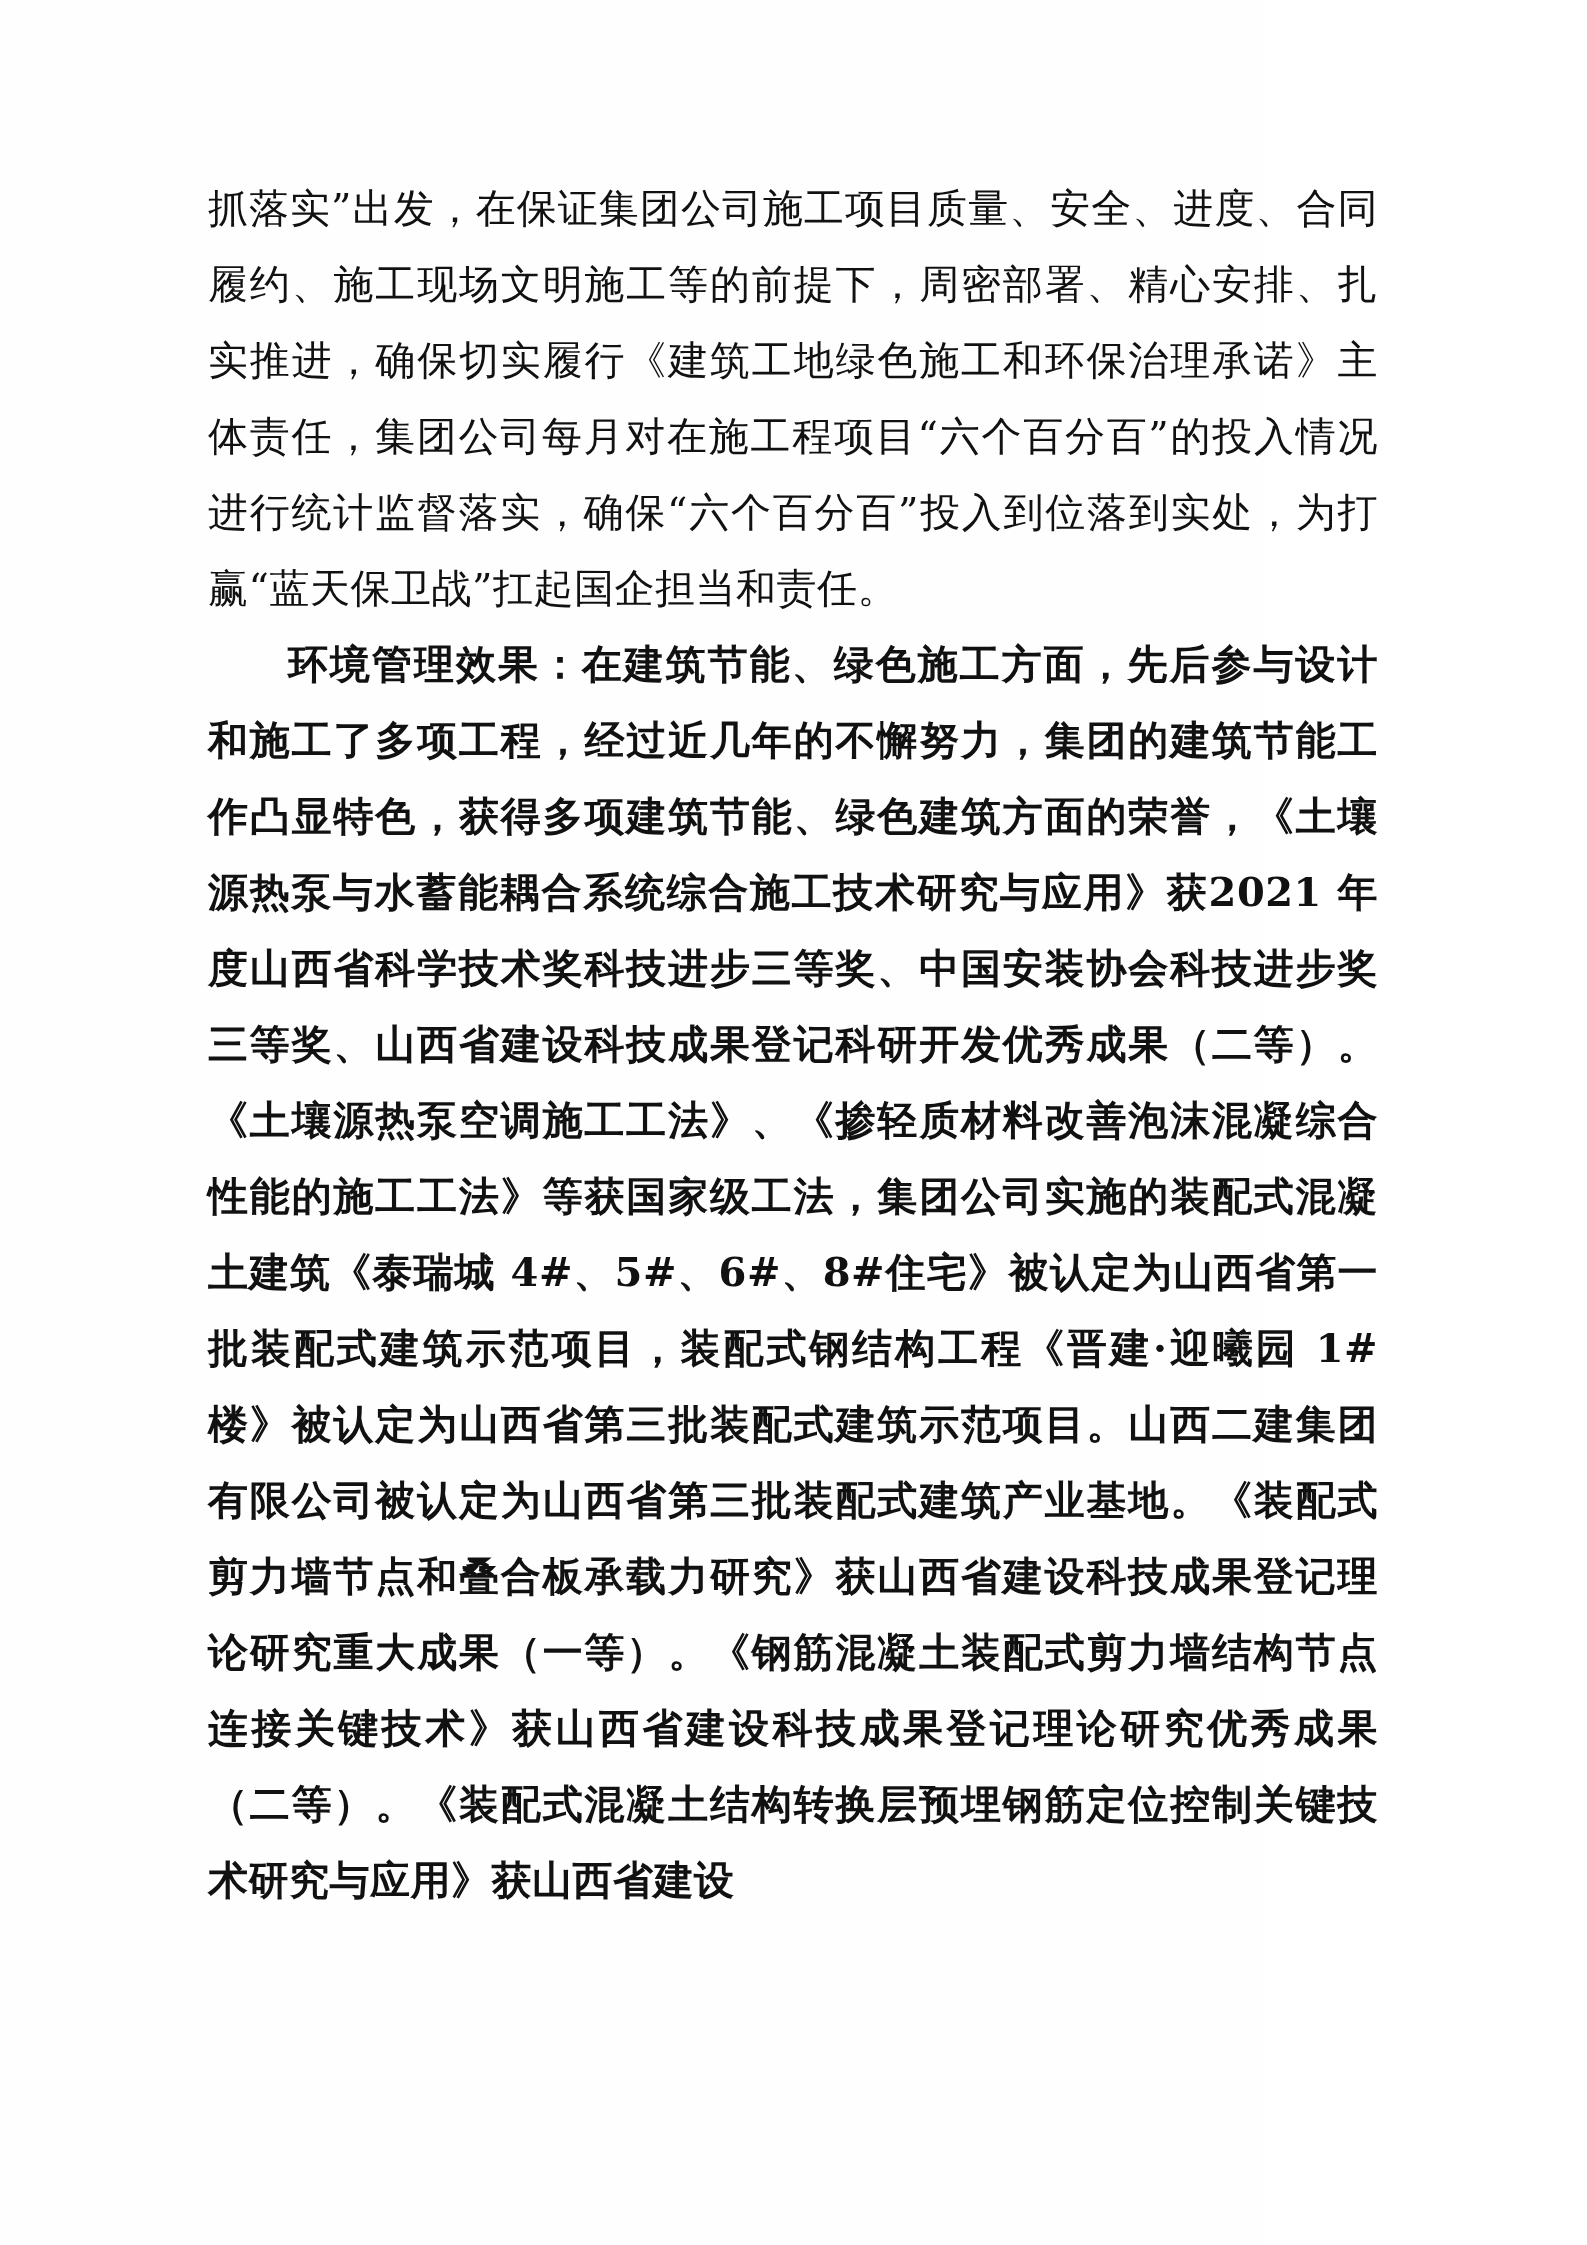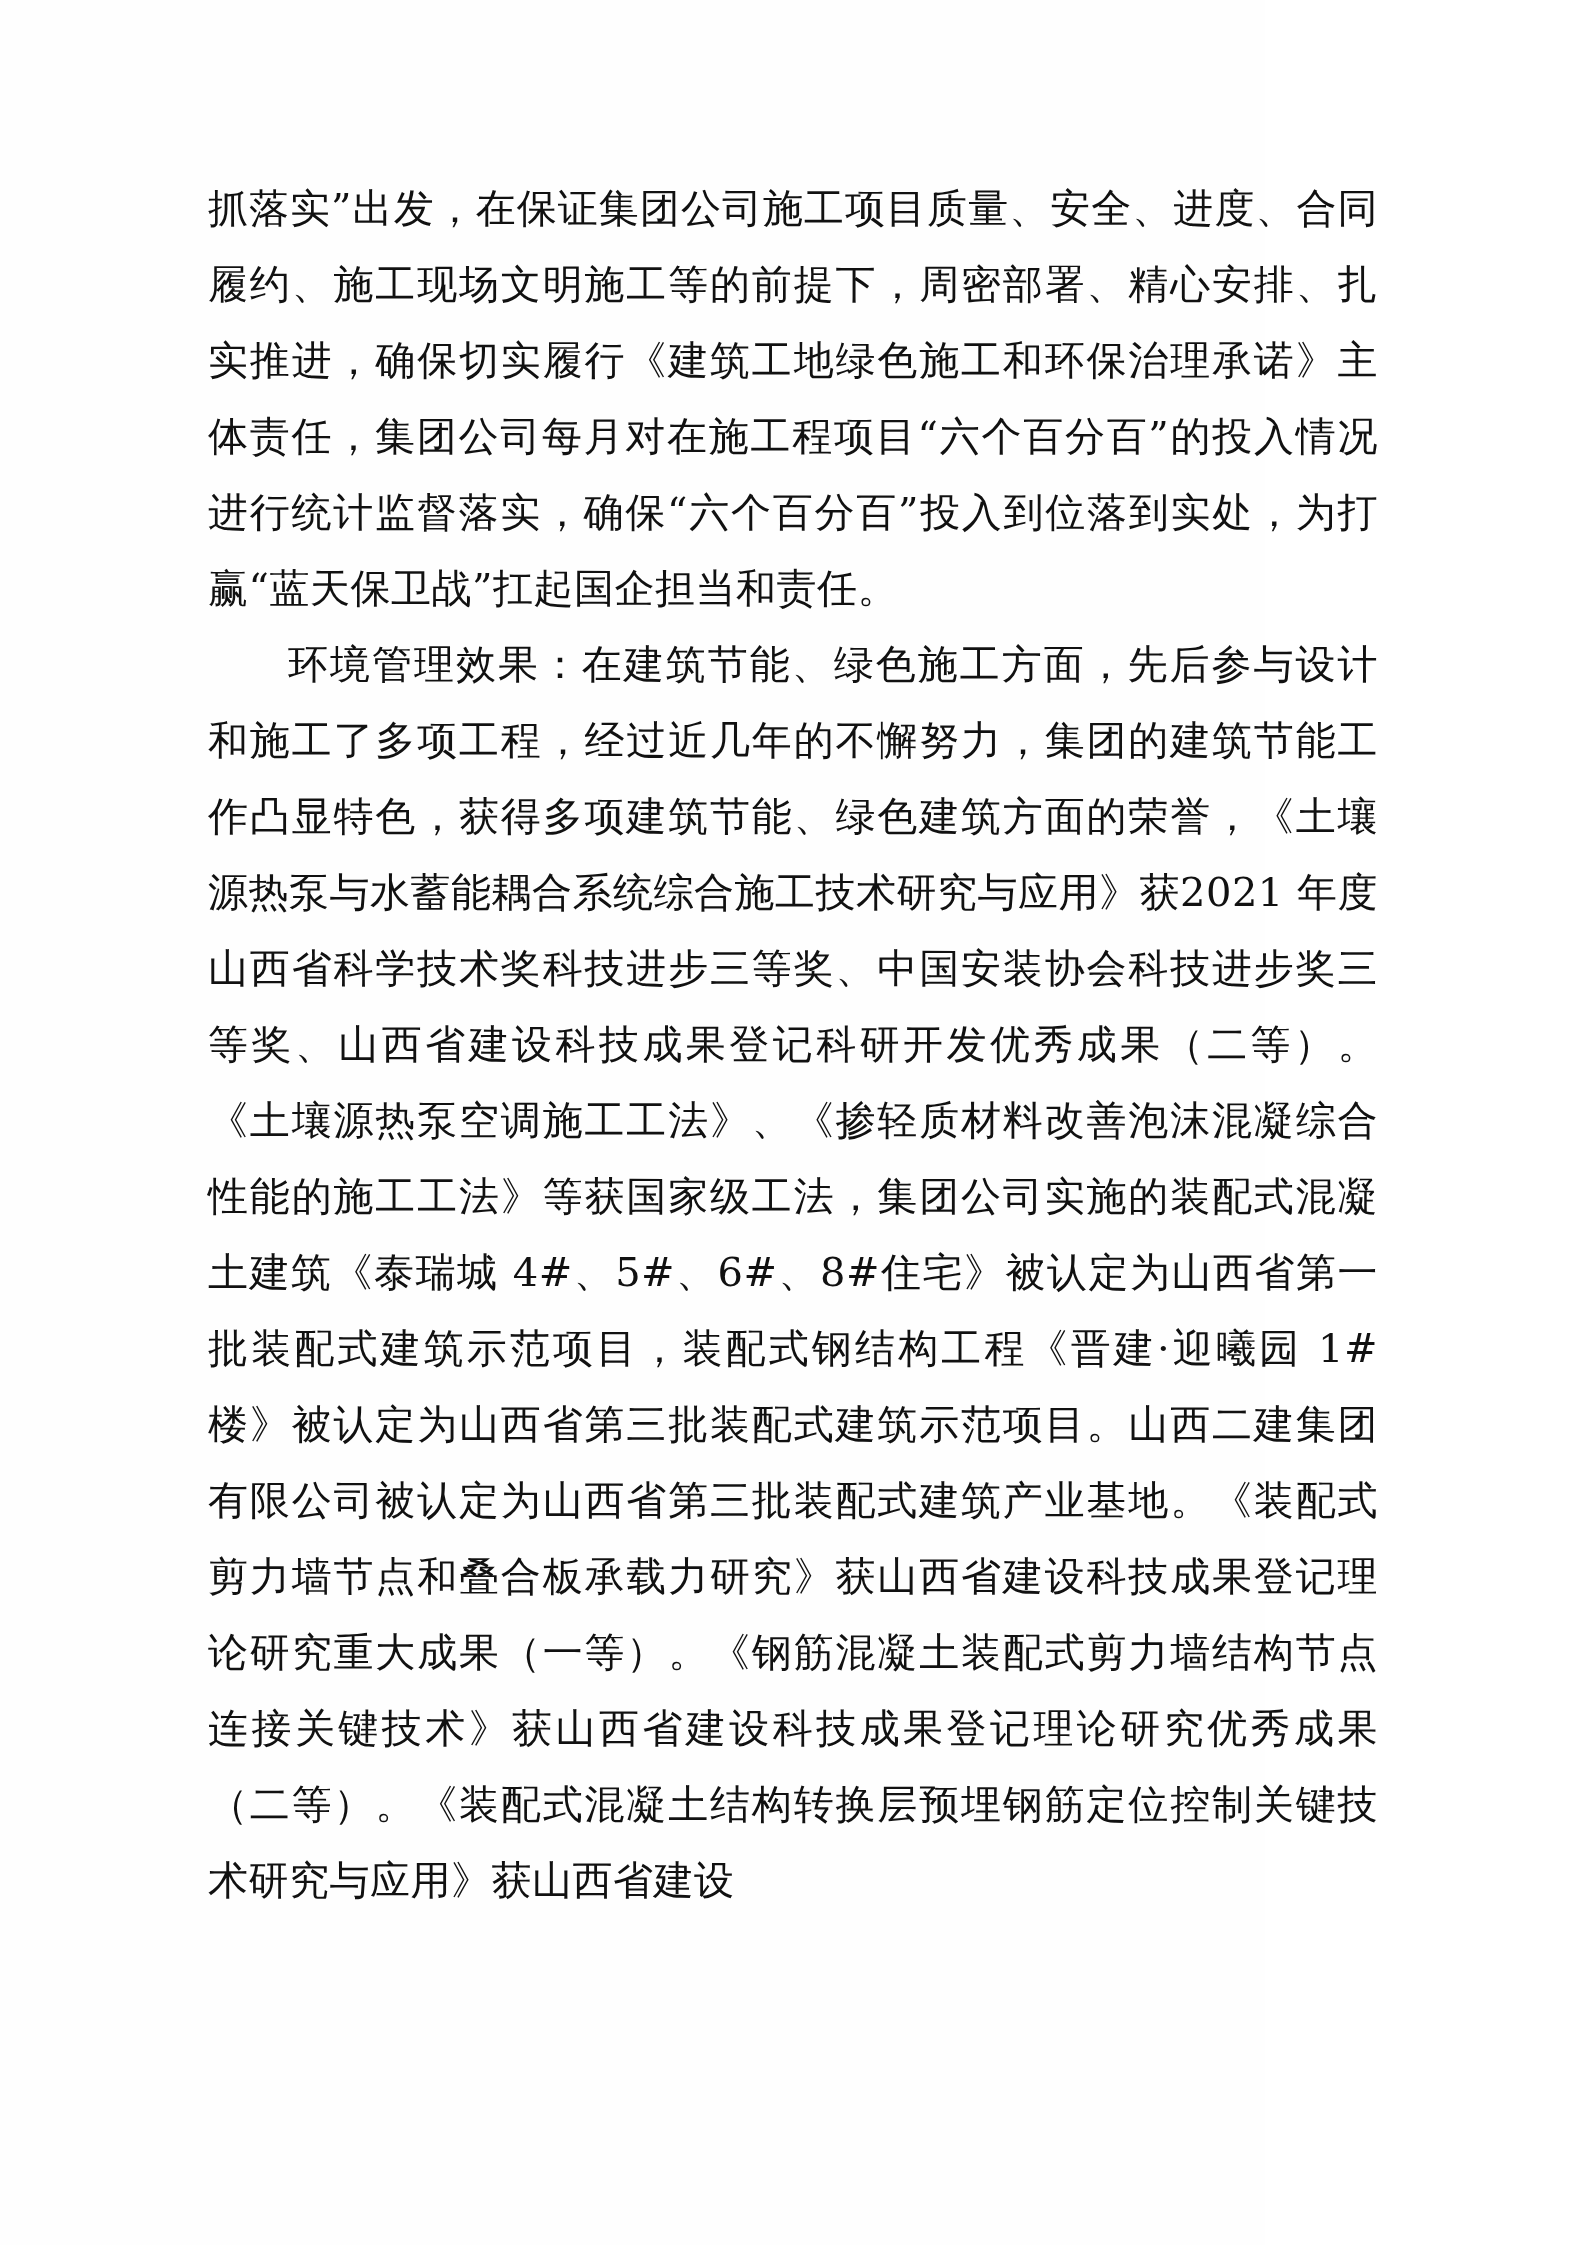--- a/index.html
+++ b/index.html
@@ -37,20 +37,21 @@
     text-justify: inter-ideograph;
     letter-spacing: 0.5px;
     color: #111111;
     font-family: "DejaVu Serif", "Liberation Serif", serif;
   }
   .para.indent {
     text-indent: 80px;
   }
   .para + .para {
     margin-top: 0px;
+    font-weight: bold;
   }
 </style>
 </head>
 <body>
 
 <div class="page">
   <div class="content">
     <p class="para">抓落实”出发，在保证集团公司施工项目质量、安全、进度、合同履约、施工现场文明施工等的前提下，周密部署、精心安排、扎实推进，确保切实履行《建筑工地绿色施工和环保治理承诺》主体责任，集团公司每月对在施工程项目“六个百分百”的投入情况进行统计监督落实，确保“六个百分百”投入到位落到实处，为打赢“蓝天保卫战”扛起国企担当和责任。</p>
     <p class="para indent">环境管理效果：在建筑节能、绿色施工方面，先后参与设计和施工了多项工程，经过近几年的不懈努力，集团的建筑节能工作凸显特色，获得多项建筑节能、绿色建筑方面的荣誉，《土壤源热泵与水蓄能耦合系统综合施工技术研究与应用》获2021 年度山西省科学技术奖科技进步三等奖、中国安装协会科技进步奖三等奖、山西省建设科技成果登记科研开发优秀成果（二等）。《土壤源热泵空调施工工法》、《掺轻质材料改善泡沫混凝综合性能的施工工法》等获国家级工法，集团公司实施的装配式混凝土建筑《泰瑞城 4#、5#、6#、8#住宅》被认定为山西省第一批装配式建筑示范项目，装配式钢结构工程《晋建·迎曦园 1#楼》被认定为山西省第三批装配式建筑示范项目。山西二建集团有限公司被认定为山西省第三批装配式建筑产业基地。《装配式剪力墙节点和叠合板承载力研究》获山西省建设科技成果登记理论研究重大成果（一等）。《钢筋混凝土装配式剪力墙结构节点连接关键技术》获山西省建设科技成果登记理论研究优秀成果（二等）。《装配式混凝土结构转换层预埋钢筋定位控制关键技术研究与应用》获山西省建设</p>
   </div>

